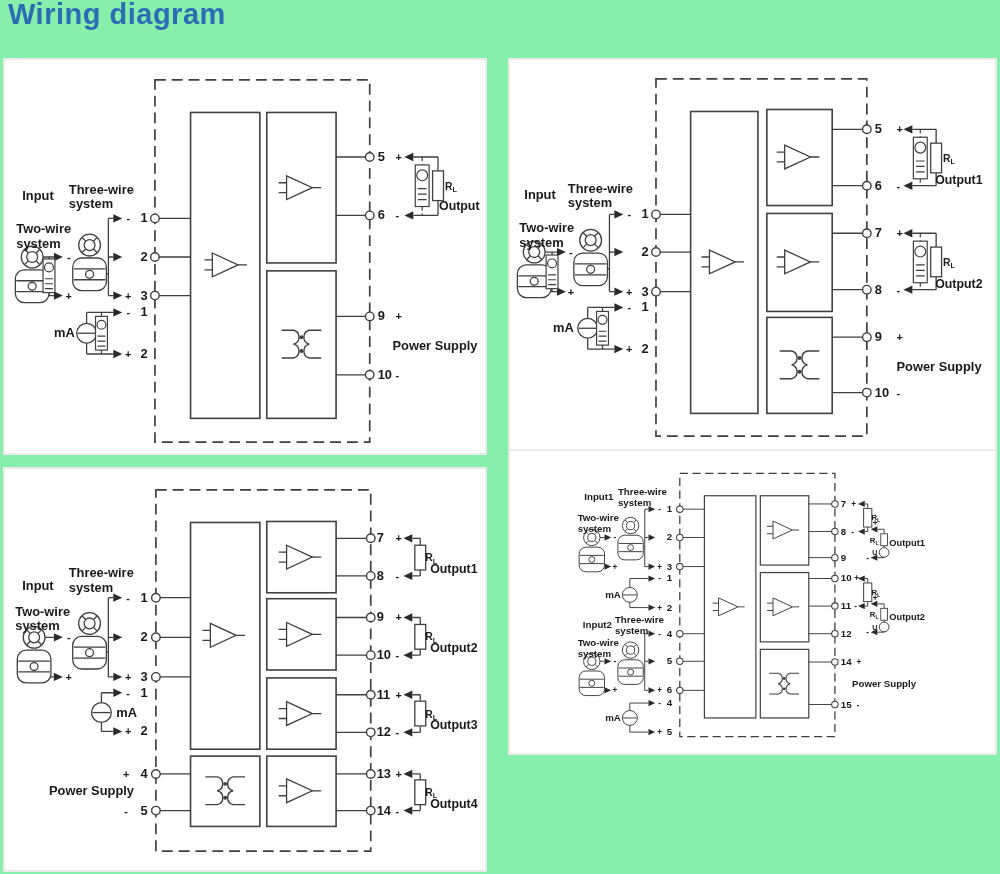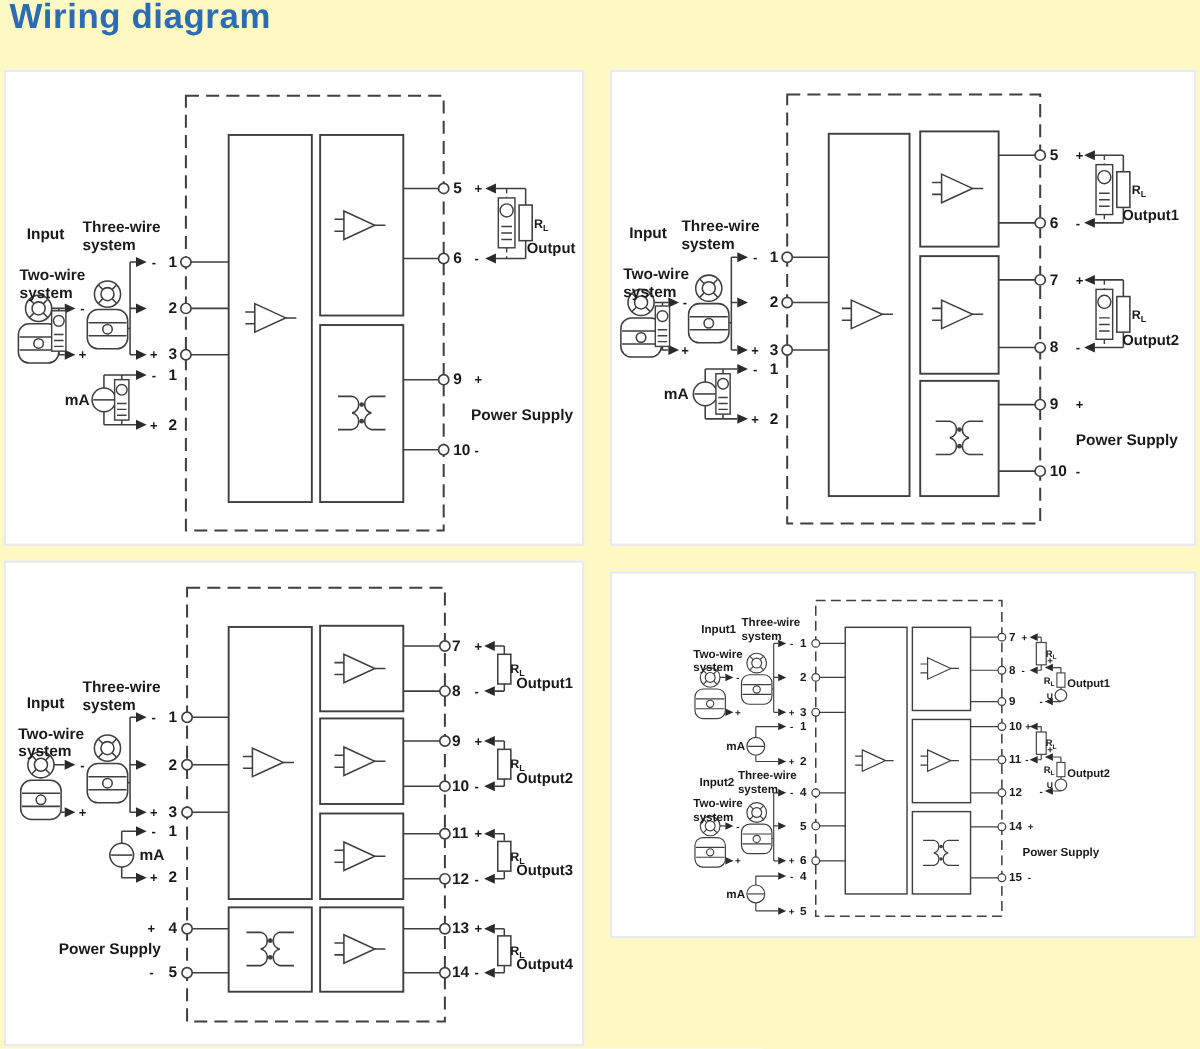--- a/index.html
+++ b/index.html
@@ -1,24 +1,24 @@
 <!DOCTYPE html>
 <html><head>
 <meta charset="utf-8">
 <style>
   html,body{margin:0;padding:0;background:#fff;}
-  .page{position:relative;width:1000px;height:874px;background:#fef9c3;overflow:hidden;
+  .page{position:relative;width:1000px;height:874px;background:#86efac;overflow:hidden;
         font-family:"Liberation Sans",sans-serif;}
   .title{position:absolute;left:8px;top:-2px;font-size:29px;font-weight:bold;color:#2b6cb4;
          letter-spacing:.5px;margin:0;}
   .panel{position:absolute;background:#fff;border:2px solid #eaeaea;box-sizing:border-box;}
   #p1{left:3px;top:58px;width:484px;height:397px;}
   #p2{left:508px;top:58px;width:489px;height:397px;}
   #p3{left:3px;top:467px;width:484px;height:405px;}
-  #p4{left:508px;top:476px;width:489px;height:306px;}
+  #p4{left:508px;top:449px;width:489px;height:306px;}
   .panel svg{position:absolute;left:0;top:0;width:100%;height:100%;}
   svg text{font-family:"Liberation Sans",sans-serif;font-weight:bold;fill:#1a1a1a;font-size:13px;}
   text.sg{font-size:11px;}
   text.out{font-size:12.5px;}
   text.rl{font-size:10.5px;}
   tspan.rs{font-size:7.5px;}
   text.u{font-size:9.5px;}
   .w{stroke:#3f3f3f;stroke-width:1.3;fill:none;}
   .bx{stroke:#3f3f3f;stroke-width:1.6;fill:#fff;}
   .db{stroke:#3f3f3f;stroke-width:1.7;fill:none;stroke-dasharray:11 6;}

